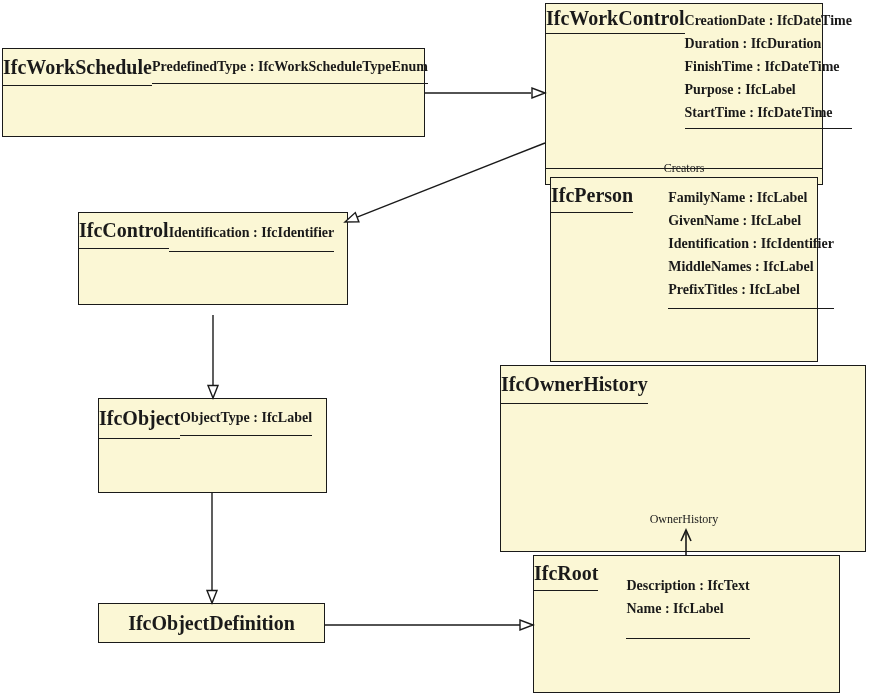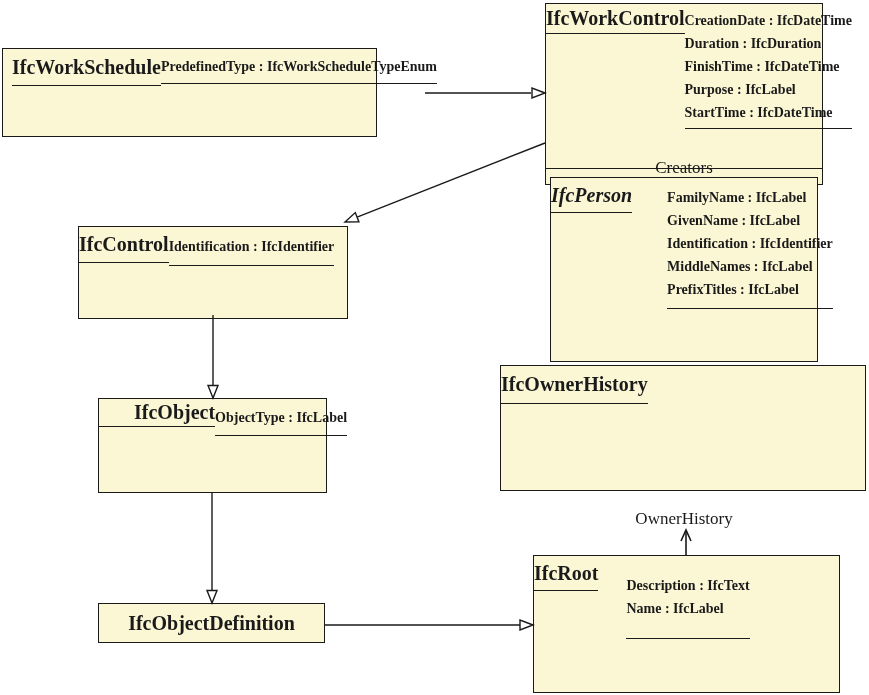--- a/index.html
+++ b/index.html
@@ -51,21 +51,21 @@
     font-weight:bold;
   }
   .uml-empty{flex:1 1 auto;}
   #edges{
     position:absolute;left:0;top:0;z-index:5;
     pointer-events:none;
   }
   .edge-label{
     position:absolute;
     transform:translate(-50%,-50%);
-    font-size:17px;
+    font-size:12px;
     white-space:nowrap;
     z-index:6;
   }
 </style>
 </head>
 <body>
 
 <div id="canvas">
 
   <div class="uml-box" style="left:545px;top:3px;width:278px;height:182px;">
@@ -75,65 +75,65 @@
         <div class="uml-attr">CreationDate : IfcDateTime</div>
         <div class="uml-attr">Duration : IfcDuration</div>
         <div class="uml-attr">FinishTime : IfcDateTime</div>
         <div class="uml-attr">Purpose : IfcLabel</div>
         <div class="uml-attr">StartTime : IfcDateTime</div>
       </div>
     </div>
     <div class="uml-empty"></div>
   </div>
 
-  <div class="uml-box" style="left:2px;top:48px;width:375px;height:89px;padding-left:9px;">
+  <div class="uml-box" style="left:2px;top:48px;width:423px;height:89px;">
     <div class="uml-title" style="height:37px;">IfcWorkSchedule</div>
     <div class="uml-attrs" style="height:35px;">
       <div class="attrs-inner">
         <div class="uml-attr">PredefinedType : IfcWorkScheduleTypeEnum</div>
       </div>
     </div>
     <div class="uml-empty"></div>
   </div>
 
   <div class="uml-box above" style="left:550px;top:177px;width:268px;height:185px;">
-    <div class="uml-title" style="height:35px;font-style:italic;">IfcPerson</div>
+    <div class="uml-title" style="height:35px;">IfcPerson</div>
     <div class="uml-attrs" style="height:131px;margin-left:35px;">
       <div class="attrs-inner">
         <div class="uml-attr">FamilyName : IfcLabel</div>
         <div class="uml-attr">GivenName : IfcLabel</div>
         <div class="uml-attr">Identification : IfcIdentifier</div>
         <div class="uml-attr">MiddleNames : IfcLabel</div>
         <div class="uml-attr">PrefixTitles : IfcLabel</div>
       </div>
     </div>
     <div class="uml-empty"></div>
   </div>
 
-  <div class="uml-box" style="left:78px;top:226px;width:270px;height:93px;">
+  <div class="uml-box" style="left:78px;top:212px;width:270px;height:93px;">
     <div class="uml-title" style="height:36px;">IfcControl</div>
     <div class="uml-attrs" style="height:39px;">
       <div class="attrs-inner">
         <div class="uml-attr">Identification : IfcIdentifier</div>
       </div>
     </div>
     <div class="uml-empty"></div>
   </div>
 
   <div class="uml-box" style="left:98px;top:398px;width:229px;height:95px;">
-    <div class="uml-title" style="height:28px;padding-left:35px;">IfcObject</div>
+    <div class="uml-title" style="height:40px;">IfcObject</div>
     <div class="uml-attrs" style="height:37px;">
       <div class="attrs-inner">
         <div class="uml-attr">ObjectType : IfcLabel</div>
       </div>
     </div>
     <div class="uml-empty"></div>
   </div>
 
-  <div class="uml-box" style="left:500px;top:365px;width:366px;height:126px;">
+  <div class="uml-box" style="left:500px;top:365px;width:366px;height:187px;">
     <div class="uml-title" style="height:38px;">IfcOwnerHistory</div>
     <div class="uml-empty"></div>
   </div>
 
   <div class="uml-box single" style="left:98px;top:603px;width:227px;height:40px;">
     <div class="uml-title">IfcObjectDefinition</div>
   </div>
 
   <div class="uml-box" style="left:533px;top:555px;width:307px;height:138px;">
     <div class="uml-title" style="height:35px;">IfcRoot</div>

